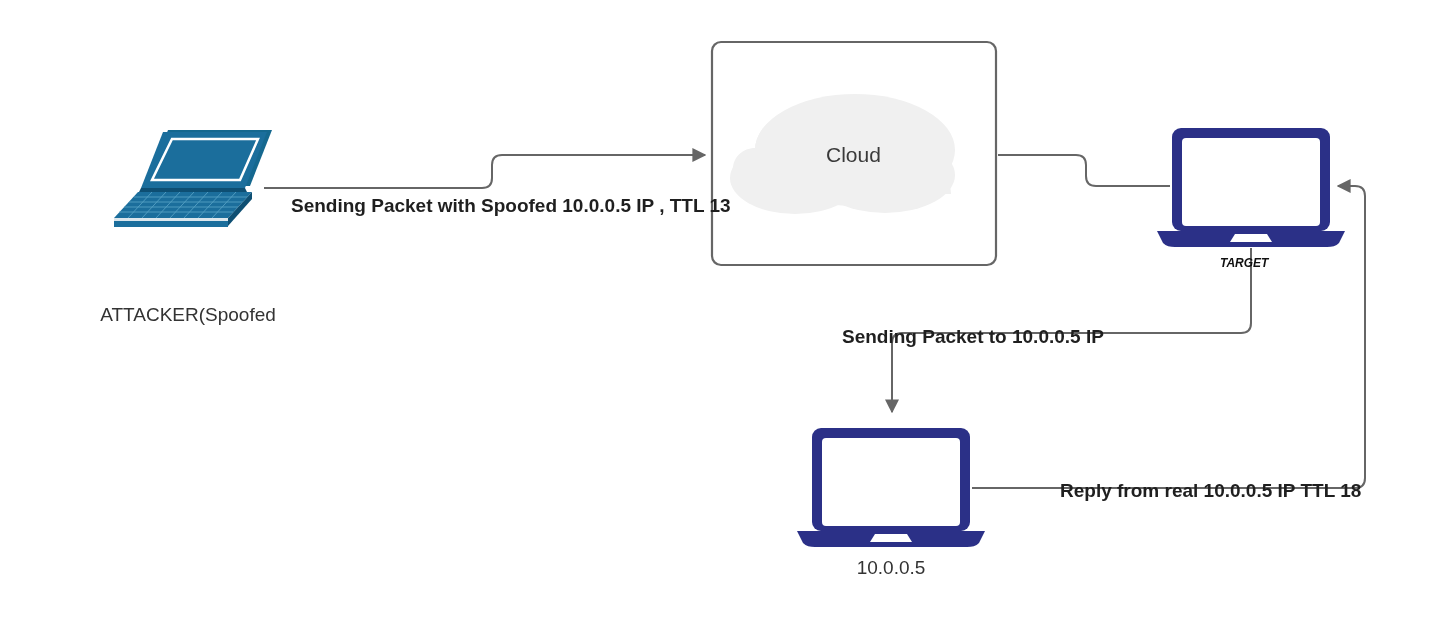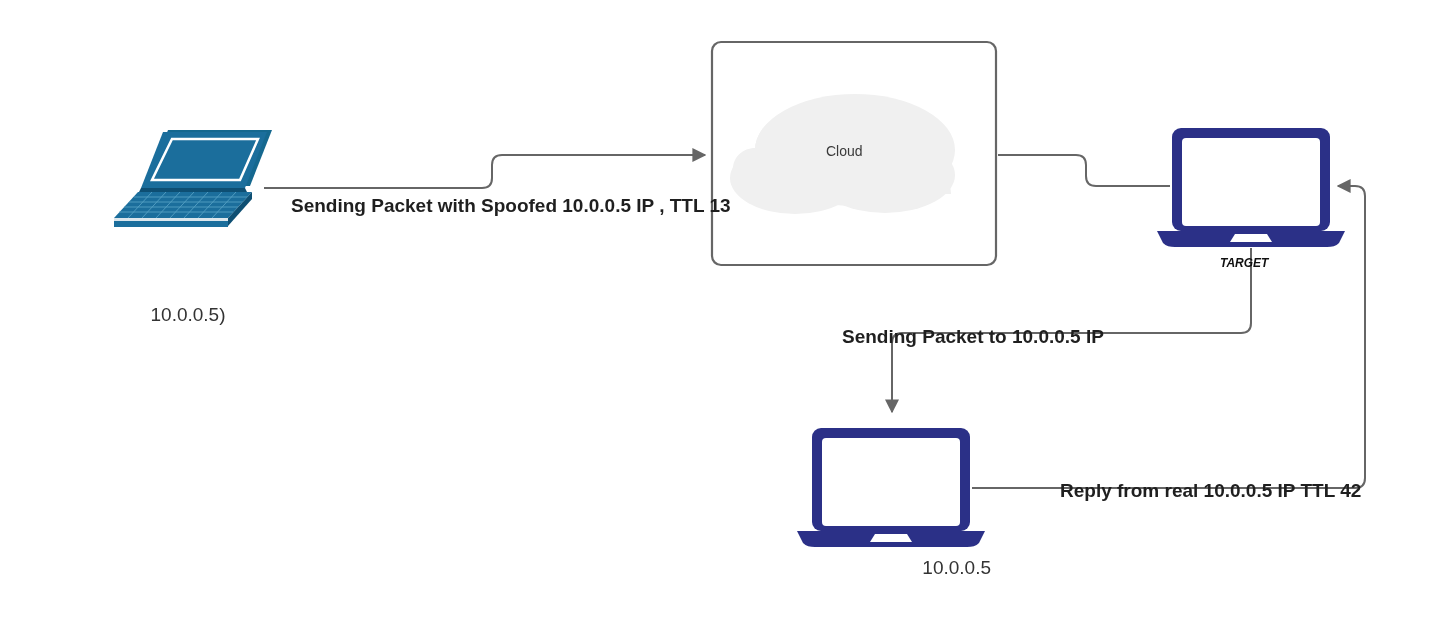--- a/index.html
+++ b/index.html
@@ -37,21 +37,21 @@
     font-weight: bold;
     color: #1f1f1f;
   }
   .label-bolditalic {
     font-size: 12px;
     font-weight: bold;
     font-style: italic;
     color: #111111;
   }
   .cloud-text {
-    font-size: 14px;
+    font-size: 21px;
     color: #3a3a3a;
   }
 </style>
 </head>
 <body>
 
 <svg id="diagram-canvas" viewBox="0 0 1449 622" xmlns="http://www.w3.org/2000/svg">
 
   <defs>
     <marker id="arrow-gray" viewBox="0 0 10 10" refX="9" refY="5" markerWidth="7" markerHeight="7" orient="auto-start-reverse">
@@ -134,24 +134,24 @@
 
   <path d="M 1251 248 L 1251 323 Q 1251 333 1241 333 L 902 333
            Q 892 333 892 343 L 892 412" fill="none" stroke="#666666" stroke-width="2" marker-end="url(#arrow-gray)"></path>
 
   <path d="M 972 488 L 1355 488 Q 1365 488 1365 478 L 1365 196 Q 1365 186 1355 186 L 1338 186" fill="none" stroke="#666666" stroke-width="2" marker-end="url(#arrow-gray)"></path>
 </svg>
 
 <div class="txt cloud-text" style="left:826px; top:143px;">Cloud</div>
 
 <div class="txt label-plain" style="left:38px; top:252px; width:300px;">
-  <div>10.0.0.5)</div>
+  <div>ATTACKER(Spoofed</div>
 </div>
 
 <div class="txt label-bolditalic" style="left:1220px; top:256px;">TARGET</div>
 
-<div class="txt label-plain" style="left:791px; top:555px; width:200px;text-align:right;">10.0.0.5</div>
+<div class="txt label-plain" style="left:791px; top:555px; width:200px;">10.0.0.5</div>
 
 <div class="txt label-bold" style="left:291px; top:195px;">Sending Packet with Spoofed 10.0.0.5 IP , TTL 13</div>
 
 <div class="txt label-bold" style="left:842px; top:326px;">Sending Packet to 10.0.0.5 IP</div>
 
-<div class="txt label-bold" style="left:1060px; top:480px;">Reply from real 10.0.0.5 IP TTL 42</div>
+<div class="txt label-bold" style="left:1060px; top:480px;">Reply from real 10.0.0.5 IP TTL 18</div>
 
 </body></html>

